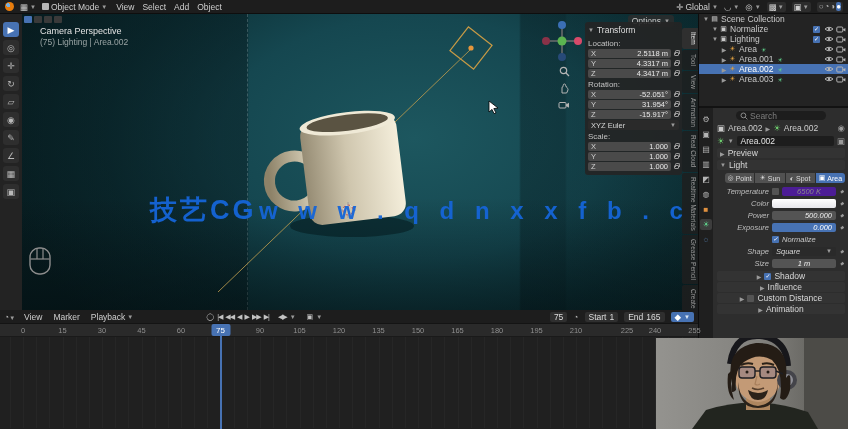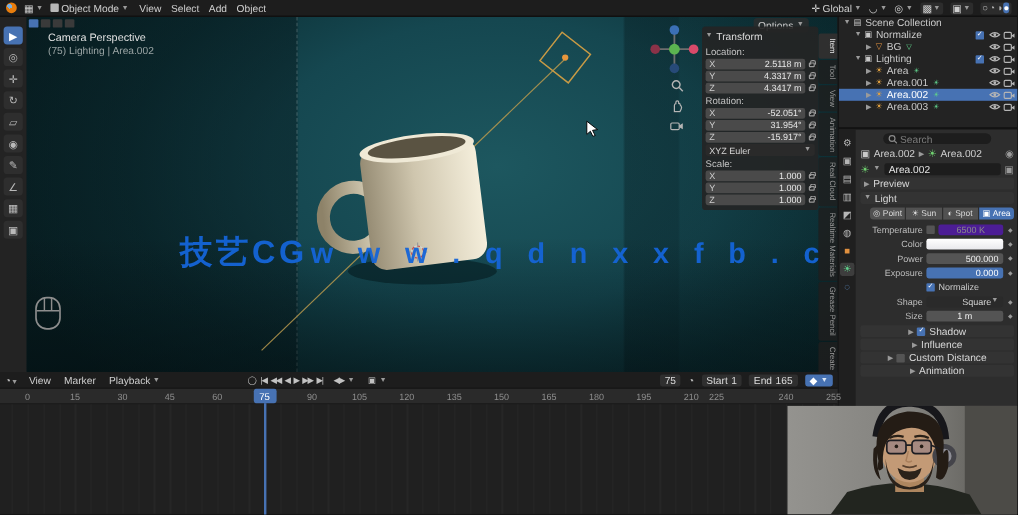--- a/index.html
+++ b/index.html
@@ -93,26 +93,26 @@
   #prop-breadcrumb { display:flex; align-items:center; gap:3px; color:#cdcdcd; padding:1px 0; }
   #prop-name-row { display:flex; align-items:center; gap:3px; }
   #prop-name-field { flex:1; background:#1d1d1d; border-radius:2px; height:10px; display:flex; align-items:center; padding:0 4px; color:#e3e3e3; }
   .panel-hdr { display:flex; align-items:center; gap:3px; background:#333333; border-radius:2px; height:10px; padding:0 3px; color:#d8d8d8; }
   .panel-hdr .tri { font-size:6px; color:#9a9a9a; }
   .ptype-row { display:flex; gap:1px; padding:1px 0 1px 8px; }
   .ptype-btn { flex:1; background:#515151; color:#dcdcdc; height:10px; display:flex; align-items:center; justify-content:center; gap:2px; font-size:7px; }
   .ptype-btn:first-child { border-radius:3px 0 0 3px; }
   .ptype-btn:last-child { border-radius:0 3px 3px 0; }
   .ptype-btn.active { background:#4772b3; color:#fff; }
-  .prop-row { display:flex; align-items:center; gap:3px; height:10px; }
+  .prop-row { display:flex; align-items:center; gap:3px; height:10px;font-style:italic; }
   .prop-label { width:52px; text-align:right; color:#bdbdbd; font-size:7.5px; flex:0 0 auto; }
   .prop-field { flex:1; background:#545454; border-radius:2px; height:9px; display:flex; align-items:center; justify-content:flex-end; padding:0 4px; color:#eee; font-size:7.5px; }
   .prop-field.disabled { background:#4c1d95; color:#8a8a8a; justify-content:center; }
   .prop-field.blue { background:#4772b3; color:#fff; }
-  .prop-field.dropdown { background:#2a2a2a; color:#d5d5d5; }
+  .prop-field.dropdown { background:#2a2a2a; justify-content:space-between; color:#d5d5d5; }
   .prop-field.swatch { background:linear-gradient(180deg,#ffffff,#e8e8ec); }
   .kf-dot { width:6px; color:#9a9a9a; font-size:5px; text-align:center; flex:0 0 auto; }
   .checkbox { width:7px; height:7px; border-radius:1px; background:#545454; flex:0 0 auto; }
   .checkbox.checked { background:#4772b3; color:#fff; font-size:6px; line-height:7px; text-align:center; }
   .subpanel { display:flex; align-items:center; gap:3px; background:#333333; border-radius:2px; height:10px; padding:0 3px; color:#d8d8d8; margin-top:1px;justify-content:center; }
 
   
   #timeline { position:absolute; left:0; top:310px; width:698px; height:119px; background:#1f1f1f; z-index:6; }
   #tl-header { height:14px; background:#1d1d1d; border-bottom:1px solid #141414; display:flex; align-items:center; gap:6px; padding:0 4px; }
   #tl-transport { display:flex; gap:3px; align-items:center; margin-left:64px; }
@@ -416,38 +416,20 @@
               <svg width="10" height="8">
                 <path d="M1,4 Q5,0.5 9,4 Q5,7.5 1,4 Z" fill="none" stroke="#b5b5b5"></path>
                 <circle cx="5" cy="4" r="1.2" fill="#b5b5b5"></circle>
               </svg>
               <svg width="10" height="8">
                 <rect x="0.8" y="2" width="6" height="5" rx="1" fill="none" stroke="#b5b5b5"></rect>
                 <path d="M7,4.5 L9.4,3 V6.5 L7,5 Z" fill="#b5b5b5"></path>
               </svg>
             </span>
           </div>
-          <div class="ol-row" style="padding-left: 21px;">
-            <span class="ol-arrow">▶</span>
-            <span class="ol-icon" style="color: rgb(224, 144, 63);">▽</span>
-            <span class="ol-label">BG</span>
-            <span class="ol-extras">
-              <span style="color: rgb(95, 207, 138);">▽</span>
-            </span>
-            <span class="ol-right">
-              <svg width="10" height="8">
-                <path d="M1,4 Q5,0.5 9,4 Q5,7.5 1,4 Z" fill="none" stroke="#b5b5b5"></path>
-                <circle cx="5" cy="4" r="1.2" fill="#b5b5b5"></circle>
-              </svg>
-              <svg width="10" height="8">
-                <rect x="0.8" y="2" width="6" height="5" rx="1" fill="none" stroke="#b5b5b5"></rect>
-                <path d="M7,4.5 L9.4,3 V6.5 L7,5 Z" fill="#b5b5b5"></path>
-              </svg>
-            </span>
-          </div>
           <div class="ol-row" style="padding-left: 12px;">
             <span class="ol-arrow">▼</span>
             <span class="ol-icon" style="color: rgb(201, 201, 201);">▣</span>
             <span class="ol-label">Lighting</span>
             <span class="ol-right">
               <span class="ol-check">✓</span>
               <svg width="10" height="8">
                 <path d="M1,4 Q5,0.5 9,4 Q5,7.5 1,4 Z" fill="none" stroke="#b5b5b5"></path>
                 <circle cx="5" cy="4" r="1.2" fill="#b5b5b5"></circle>
               </svg>
@@ -703,21 +685,21 @@
         <span class="tick" style="left: 220.5px;">75</span>
         <span class="tick" style="left: 260px;">90</span>
         <span class="tick" style="left: 299.5px;">105</span>
         <span class="tick" style="left: 339px;">120</span>
         <span class="tick" style="left: 378.5px;">135</span>
         <span class="tick" style="left: 418px;">150</span>
         <span class="tick" style="left: 457.5px;">165</span>
         <span class="tick" style="left: 497px;">180</span>
         <span class="tick" style="left: 536.5px;">195</span>
         <span class="tick" style="left: 576px;">210</span>
-        <span class="tick" style="left: 597px;">225</span>
+        <span class="tick" style="left: 627px;">225</span>
         <span class="tick" style="left: 655px;">240</span>
         <span class="tick" style="left: 694.5px;">255</span>
       </div>
     <div id="tl-tracks"></div>
     <div id="playhead-pill" style="left: 220.5px; top: 14px;">75</div>
     <div id="playhead-line" style="left: 220.5px; top: 26px;"></div>
   </div>
 
   <div id="webcam">
     <svg width="192" height="91" viewBox="0 0 192 91">

